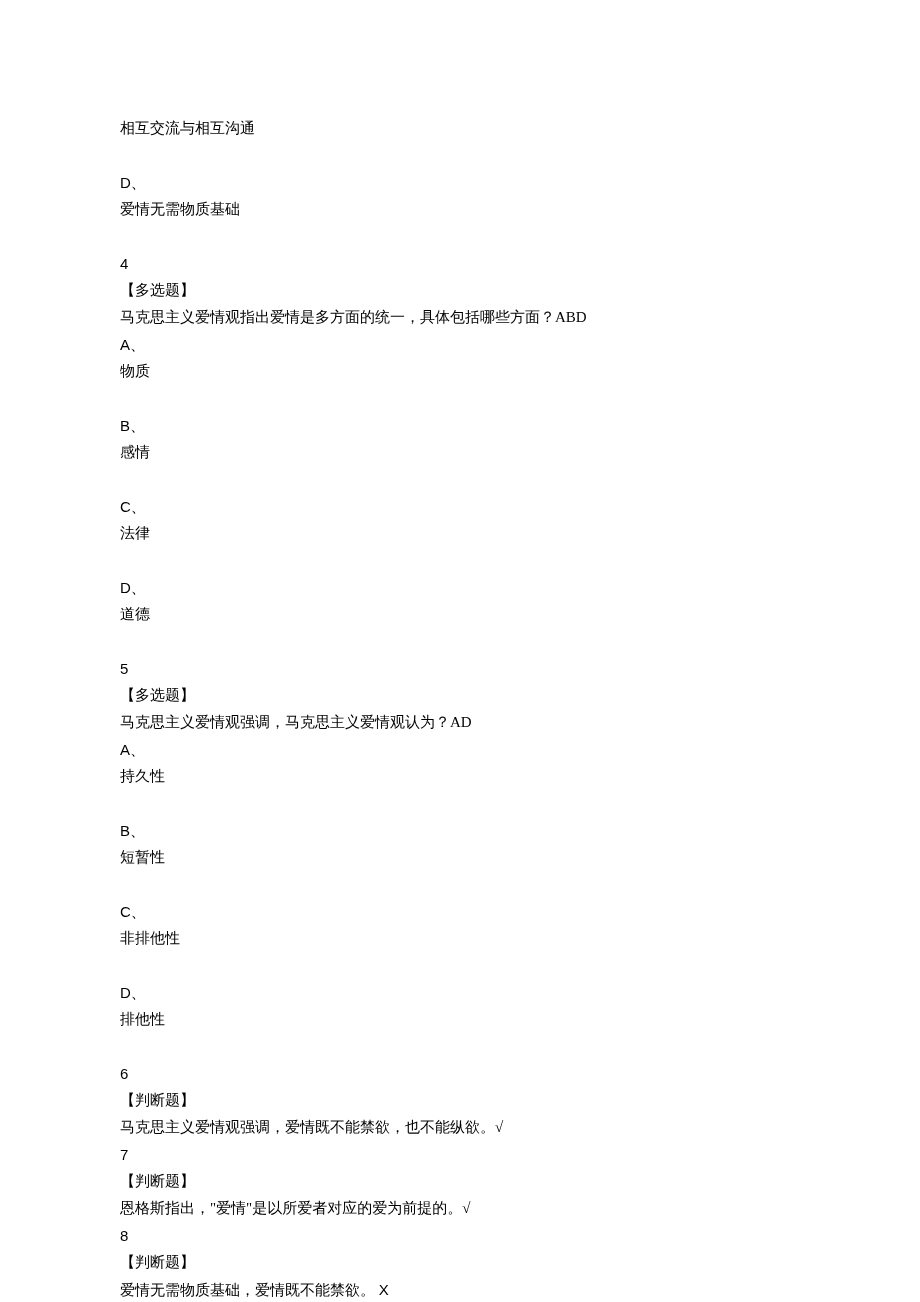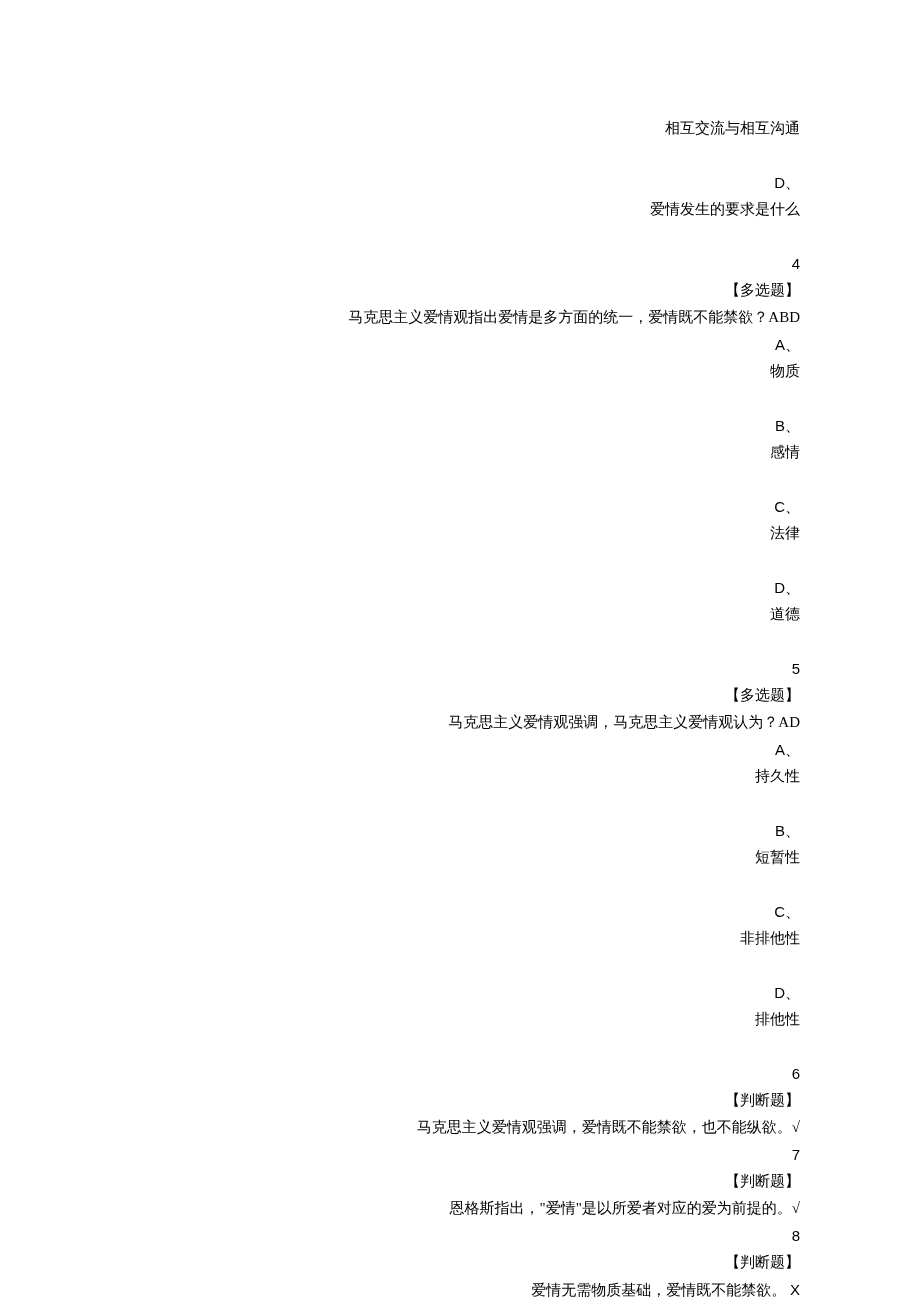--- a/index.html
+++ b/index.html
@@ -5,37 +5,37 @@
     * { margin: 0; padding: 0; box-sizing: border-box; }
     body {
       font-family: "SimSun", "宋体", serif;
       font-size: 15px;
       line-height: 1.8;
       color: #000;
       background: #fff;
       width: 920px;
       padding: 115px 120px 60px 120px;
     }
-    .line { display: block; text-align: right; }
+    .line { display: block; }
     .inline-answer { font-family: Liberation Serif, serif; }
     .inline-roman { font-family: Arial, sans-serif; }
     .gap { height: 27px; }
   </style>
 </head>
 <body>
 
 <span class="line">相互交流与相互沟通</span>
 <div class="gap"></div>
 <span class="line inline-roman">D、</span>
-<span class="line">爱情发生的要求是什么</span>
+<span class="line">爱情无需物质基础</span>
 <div class="gap"></div>
 
 <span class="line inline-roman">4</span>
 <span class="line">【多选题】</span>
-<span class="line"><span>马克思主义爱情观指出爱情是多方面的统一，爱情既不能禁欲？</span><span class="inline-answer">ABD</span></span>
+<span class="line"><span>马克思主义爱情观指出爱情是多方面的统一，具体包括哪些方面？</span><span class="inline-answer">ABD</span></span>
 <span class="line inline-roman">A、</span>
 <span class="line">物质</span>
 <div class="gap"></div>
 <span class="line inline-roman">B、</span>
 <span class="line">感情</span>
 <div class="gap"></div>
 <span class="line inline-roman">C、</span>
 <span class="line">法律</span>
 <div class="gap"></div>
 <span class="line inline-roman">D、</span>

